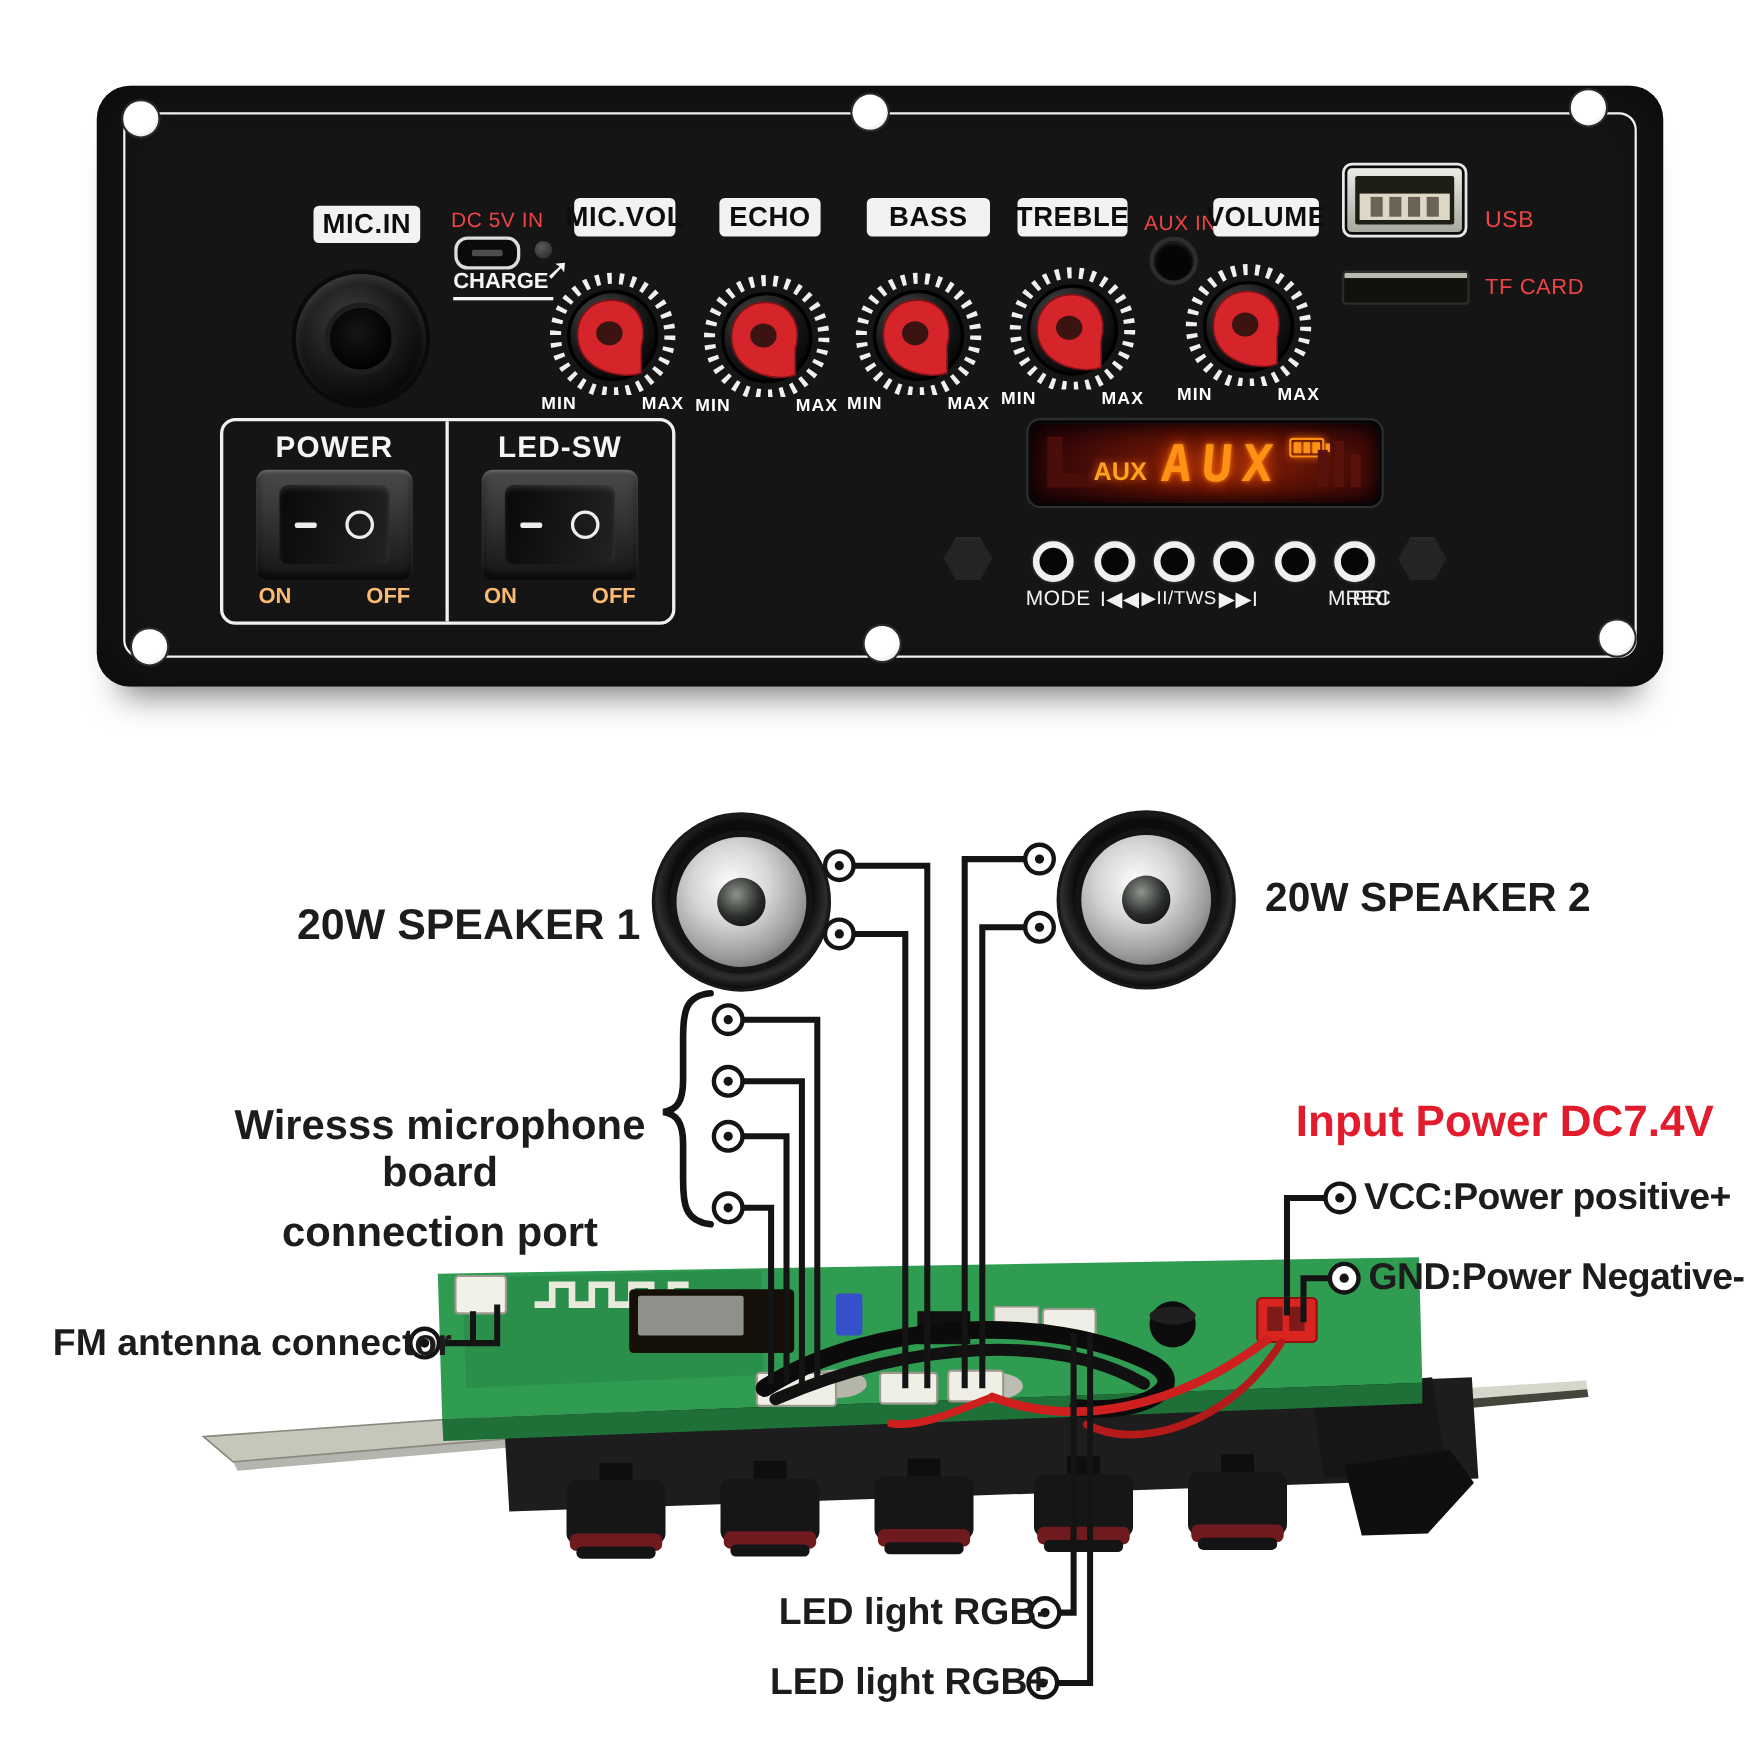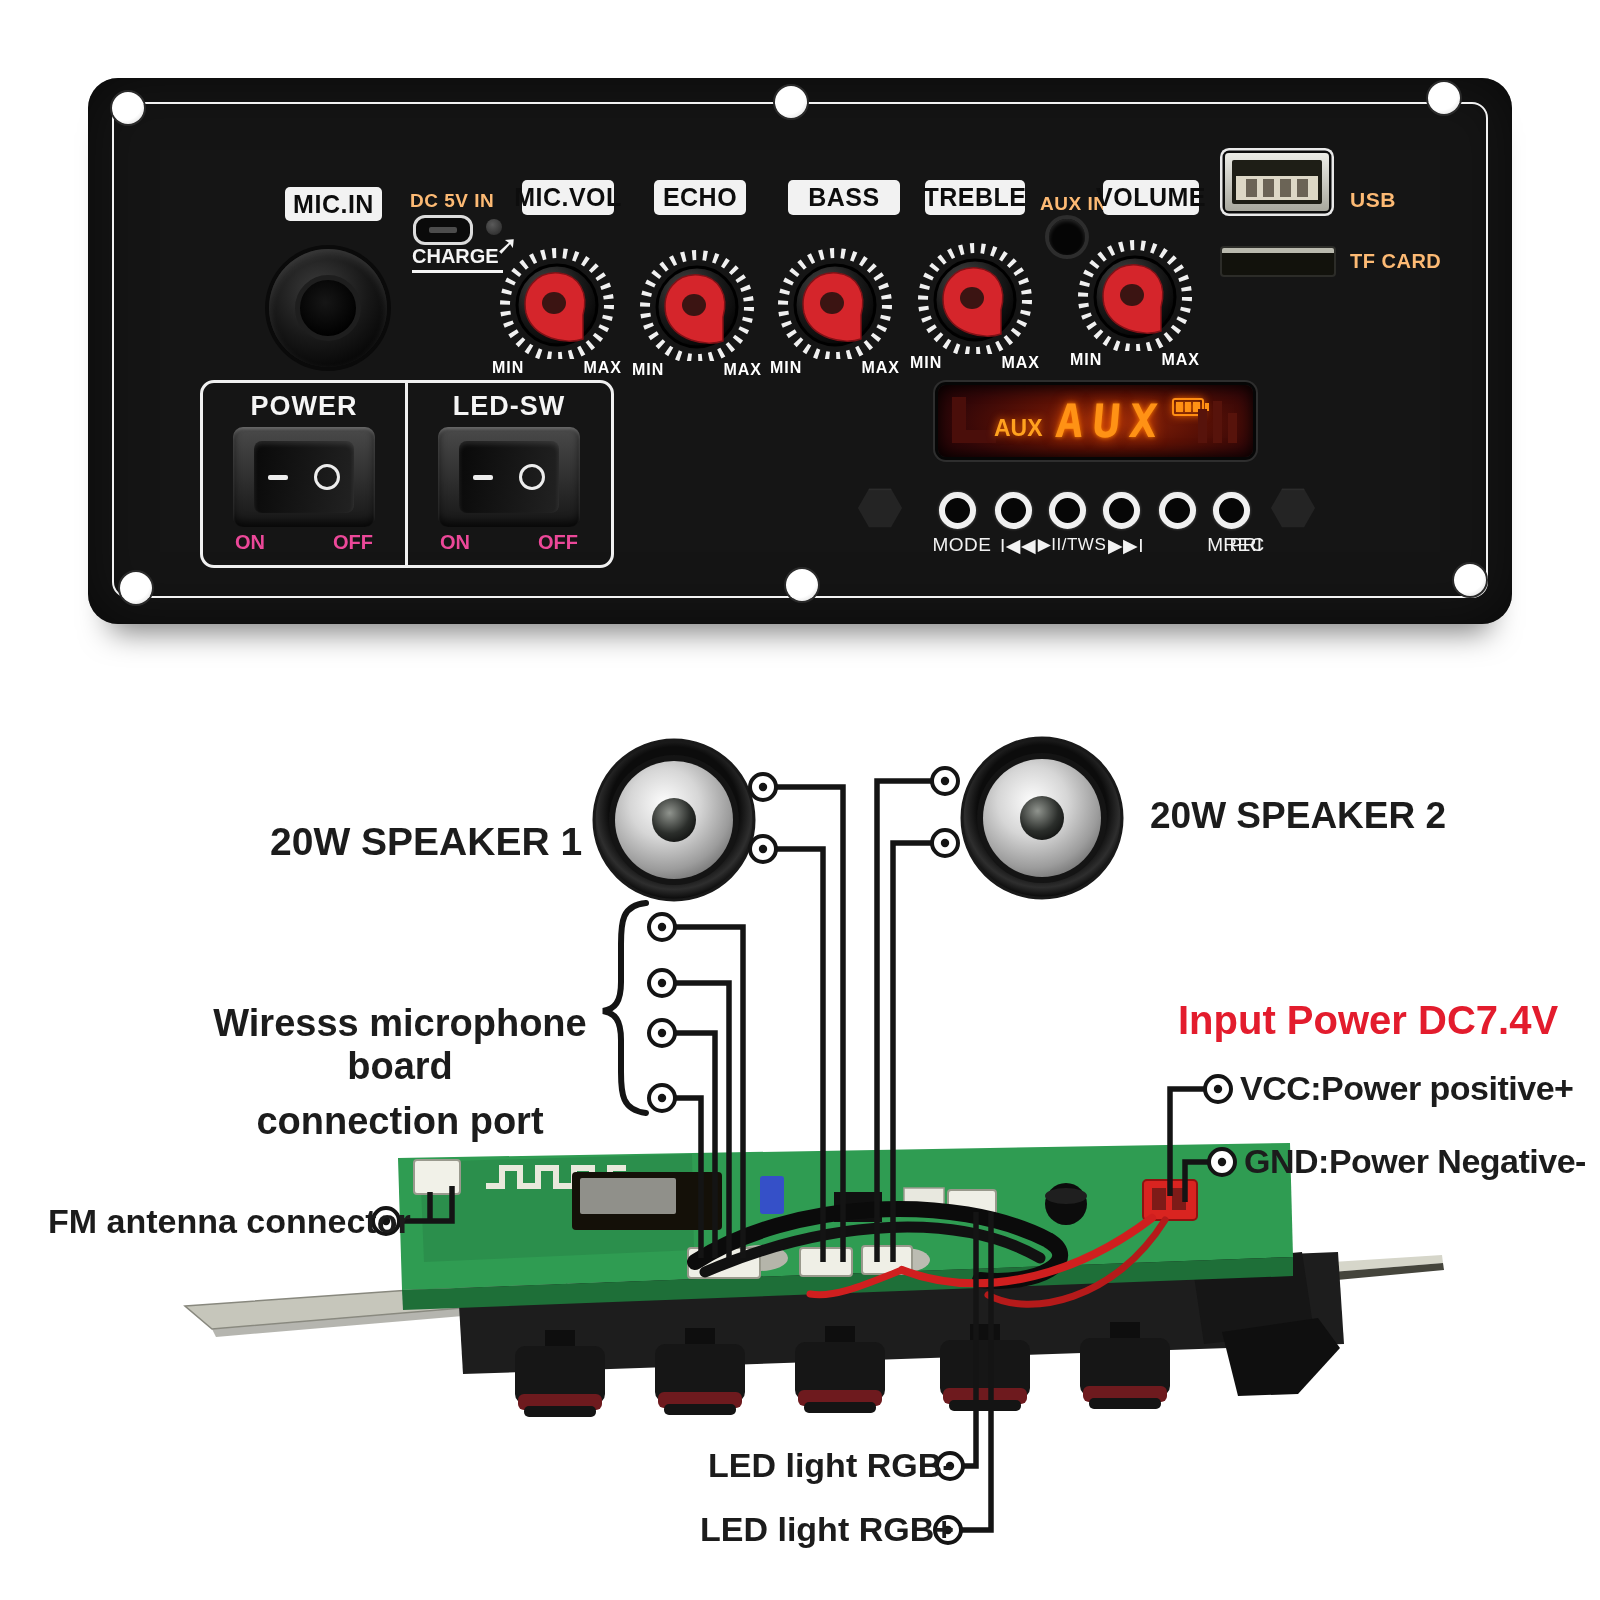--- a/index.html
+++ b/index.html
@@ -4,21 +4,21 @@
 <style>
   html,body{margin:0;padding:0;background:#fff;}
   .stage{position:relative;width:1600px;height:1600px;background:#ffffff;overflow:hidden;
          font-family:"Liberation Sans","DejaVu Sans",sans-serif;}
   
   .panel{position:absolute;left:88px;top:78px;width:1424px;height:546px;background:#151515;
          border-radius:30px;box-shadow:0 30px 30px -22px rgba(0,0,0,.5), inset 0 0 60px rgba(0,0,0,.6);z-index:3;}
   .panel-border{position:absolute;left:24px;top:24px;right:24px;bottom:26px;border:2.5px solid #f2f2f2;border-radius:16px;}
   .screw{position:absolute;width:32px;height:32px;border-radius:50%;background:radial-gradient(circle at 40% 35%,#ffffff 60%,#cfcfcf 100%);box-shadow:0 0 0 2px #2a2a2a;}
   .wbox{position:absolute;background:#f2f2f2;color:#0d0d0d;font-weight:700;display:flex;align-items:center;justify-content:center;border-radius:5px;letter-spacing:.5px;}
-  .wtext{position:absolute;color:#fdba74;font-weight:700;letter-spacing:.5px;white-space:nowrap;}
+  .wtext{position:absolute;color:#ef4444;font-weight:400;letter-spacing:.5px;white-space:nowrap;}
   .jack{position:absolute;left:181px;top:171px;width:118px;height:118px;border-radius:50%;
         background:radial-gradient(circle at 42% 36%,#3d3d3d 0%,#181818 48%,#060606 78%);
         box-shadow:0 0 0 4px #0a0a0a, inset 0 4px 8px rgba(255,255,255,.14);}
   .jack-hole{position:absolute;left:50%;top:50%;width:56px;height:56px;transform:translate(-50%,-50%);
         border-radius:50%;background:radial-gradient(circle at 45% 40%,#161616 0%,#000 75%);border:5px solid #1e1e1e;}
   .musb{position:absolute;left:325px;top:137px;width:54px;height:24px;border:3px solid #dcdcdc;border-radius:12px;background:#0a0a0a;}
   .musb i{position:absolute;left:50%;top:50%;width:28px;height:6px;transform:translate(-50%,-50%);background:#4c4c4c;border-radius:2px;}
   .led-dot{position:absolute;left:398px;top:141px;width:16px;height:16px;border-radius:50%;background:radial-gradient(circle at 40% 35%,#5a5a5a,#242424);}
   .charge{position:absolute;left:324px;top:167px;color:#f5f5f5;font-weight:700;font-size:20px;border-bottom:3px solid #f5f5f5;padding:0 4px 2px 0;}
   .charge-arrow{position:absolute;left:408px;top:152px;color:#f5f5f5;font-size:26px;font-weight:700;}
@@ -44,21 +44,21 @@
   .swhalf{position:absolute;top:0;bottom:0;width:202px;}
   .swhalf.right{left:205px;}
   .swtitle{position:absolute;top:8px;left:0;right:0;text-align:center;color:#f5f5f5;font-weight:700;font-size:27px;letter-spacing:1px;}
   .rocker{position:absolute;left:50%;top:44px;transform:translateX(-50%);width:142px;height:100px;border-radius:10px;
           background:linear-gradient(#4a4a4a,#161616);box-shadow:inset 0 2px 3px rgba(255,255,255,.2), inset 0 -5px 8px rgba(0,0,0,.7);}
   .rocker-in{position:absolute;left:50%;top:50%;transform:translate(-50%,-50%);width:100px;height:72px;border-radius:8px;
           background:linear-gradient(100deg,#090909,#222);display:flex;align-items:center;justify-content:space-between;padding:0 14px;box-sizing:border-box;
           box-shadow:inset 0 3px 5px rgba(255,255,255,.12);}
   .dash{width:20px;height:5px;background:#ededed;border-radius:2px;}
   .ring{width:20px;height:20px;border:3.5px solid #ededed;border-radius:50%;}
-  .onoff{position:absolute;left:14px;right:14px;top:148px;display:flex;justify-content:space-between;color:#ec4899;font-weight:700;font-size:20px;padding:0 18px;}
+  .onoff{position:absolute;left:14px;right:14px;top:148px;display:flex;justify-content:space-between;color:#fdba74;font-weight:700;font-size:20px;padding:0 18px;}
   
   .display{position:absolute;left:850px;top:307px;width:315px;height:72px;border-radius:8px;
            background:radial-gradient(ellipse 65% 90% at 55% 52%, #8e2509 0%, #5c1105 42%, #330708 76%, #1d0305 100%);
            box-shadow:0 0 0 3px #060606,0 0 0 5px #2e2e2e, inset 0 0 16px #000;}
   .dsrc{position:absolute;left:56px;top:30px;color:#ffa21f;font-weight:700;font-size:23px;text-shadow:0 0 9px rgba(255,110,0,.95);}
   .dmain{position:absolute;left:118px;top:9px;font-family:"DejaVu Sans Mono",monospace;font-weight:700;font-size:46px;
          color:#ff9215;letter-spacing:9px;transform:skewX(-5deg);text-shadow:0 0 14px rgba(255,90,0,.9),0 0 4px rgba(255,150,0,.9);}
   .ghostL{position:absolute;left:14px;top:12px;width:14px;height:46px;background:#4a0e0a;}
   .ghostL::after{content:"";position:absolute;left:0;bottom:0;width:44px;height:13px;background:#4a0e0a;}
   .ghostR{position:absolute;right:16px;top:12px;display:flex;gap:6px;align-items:flex-end;height:46px;}

